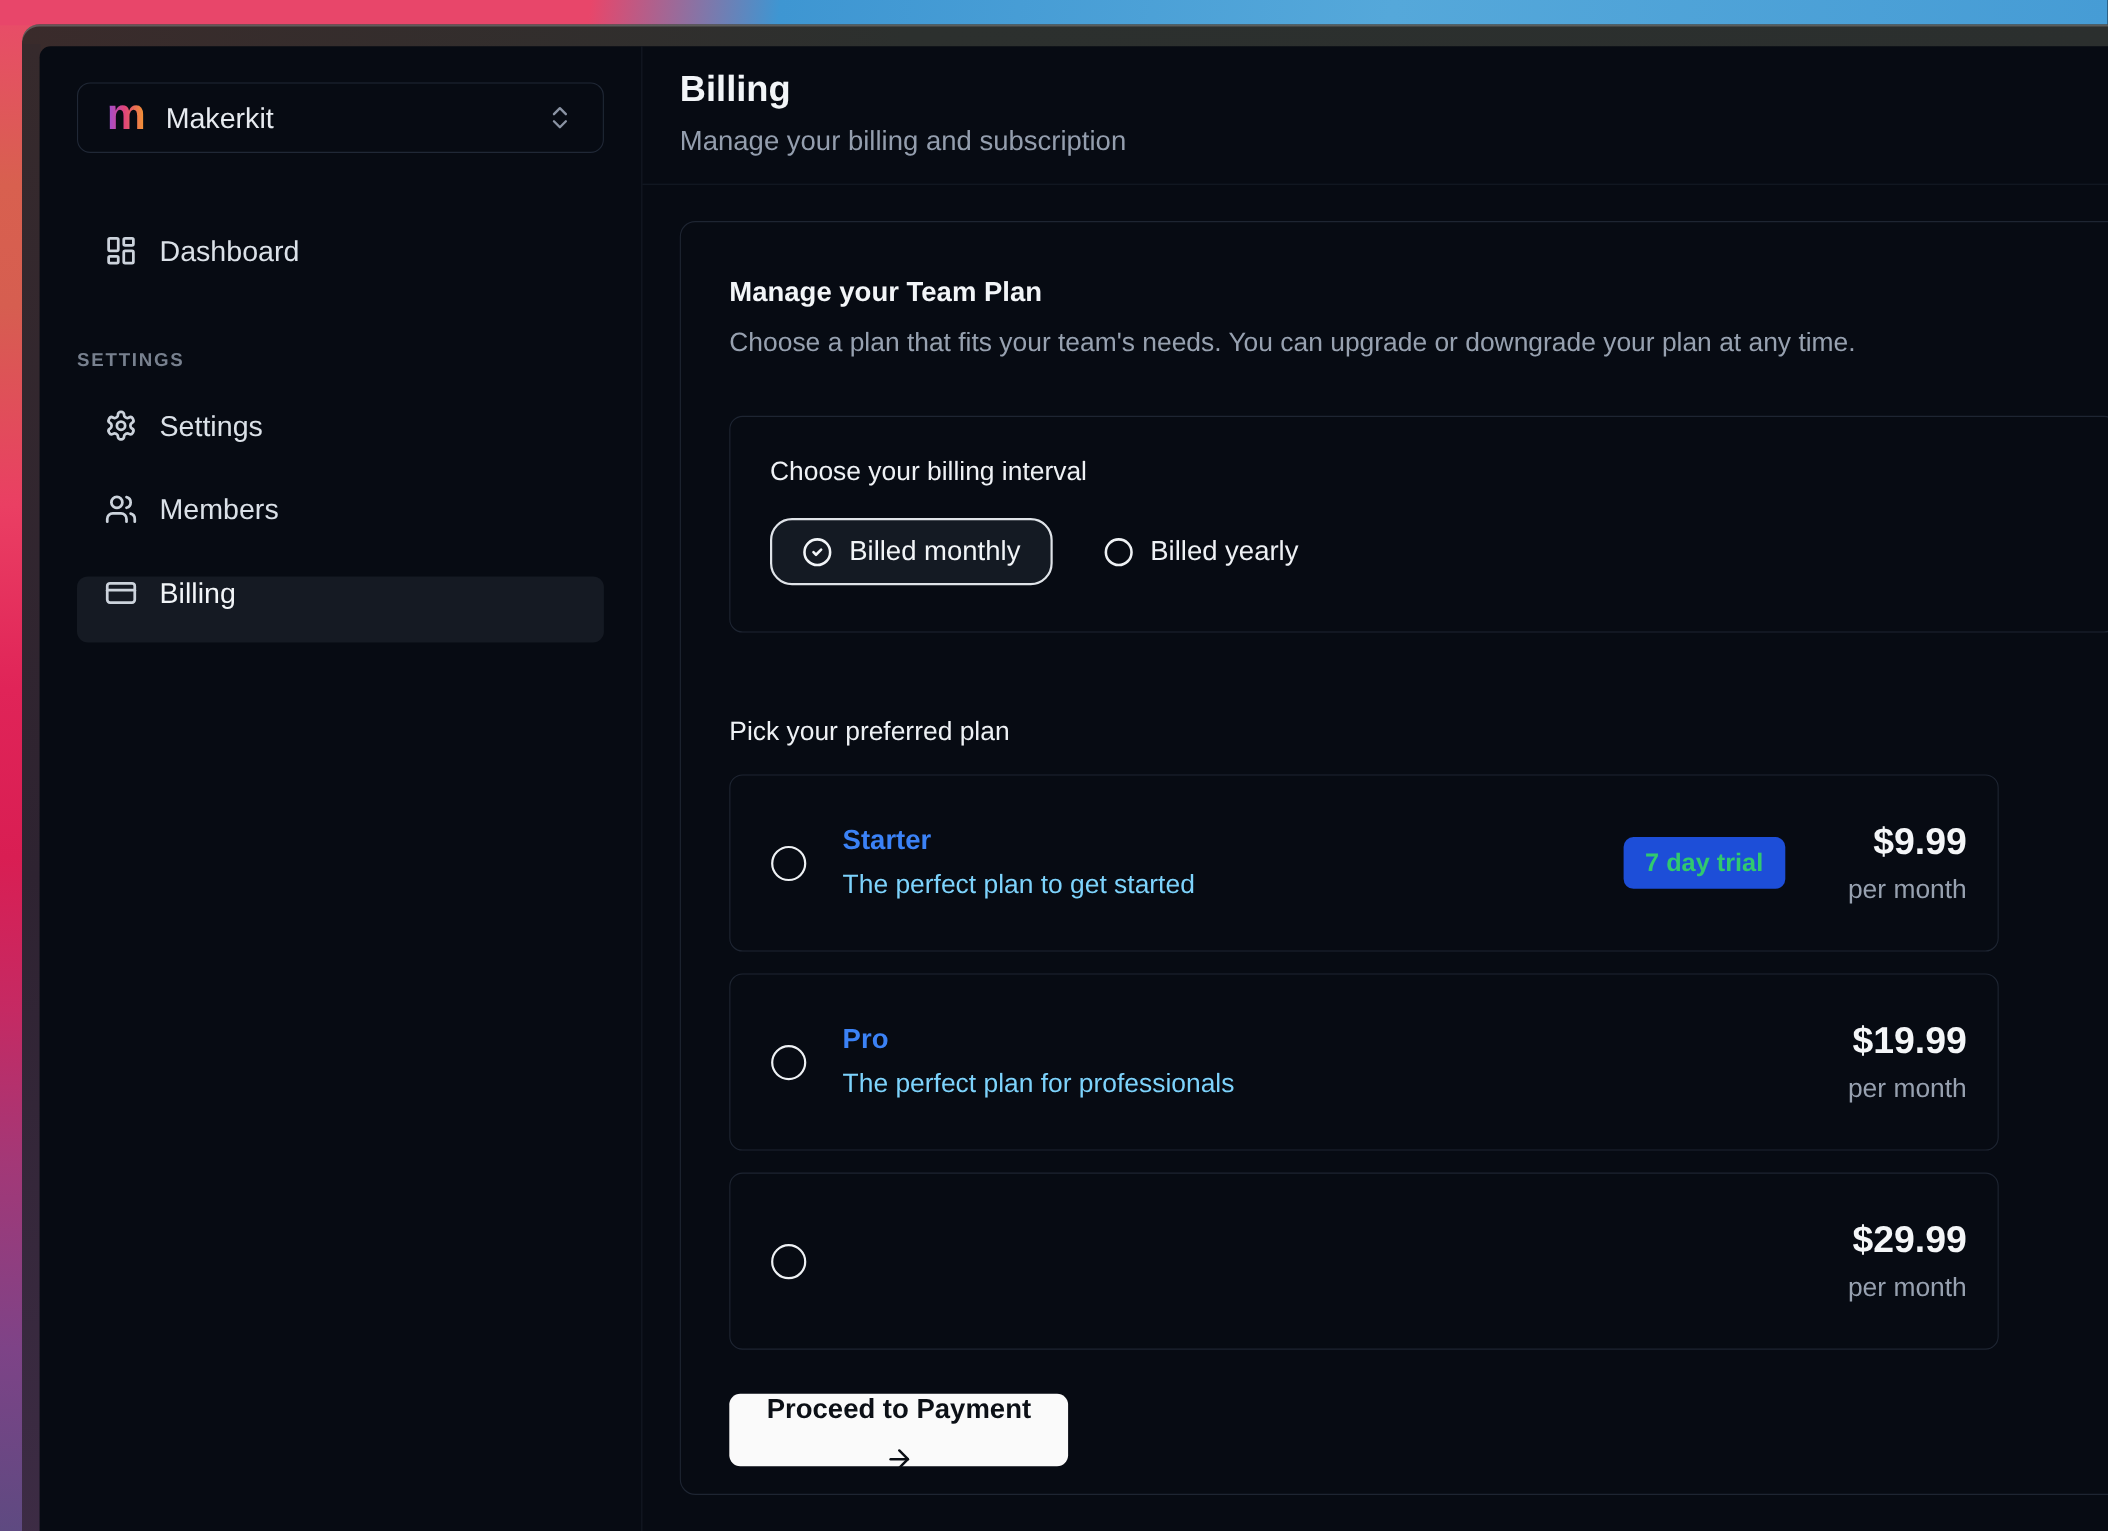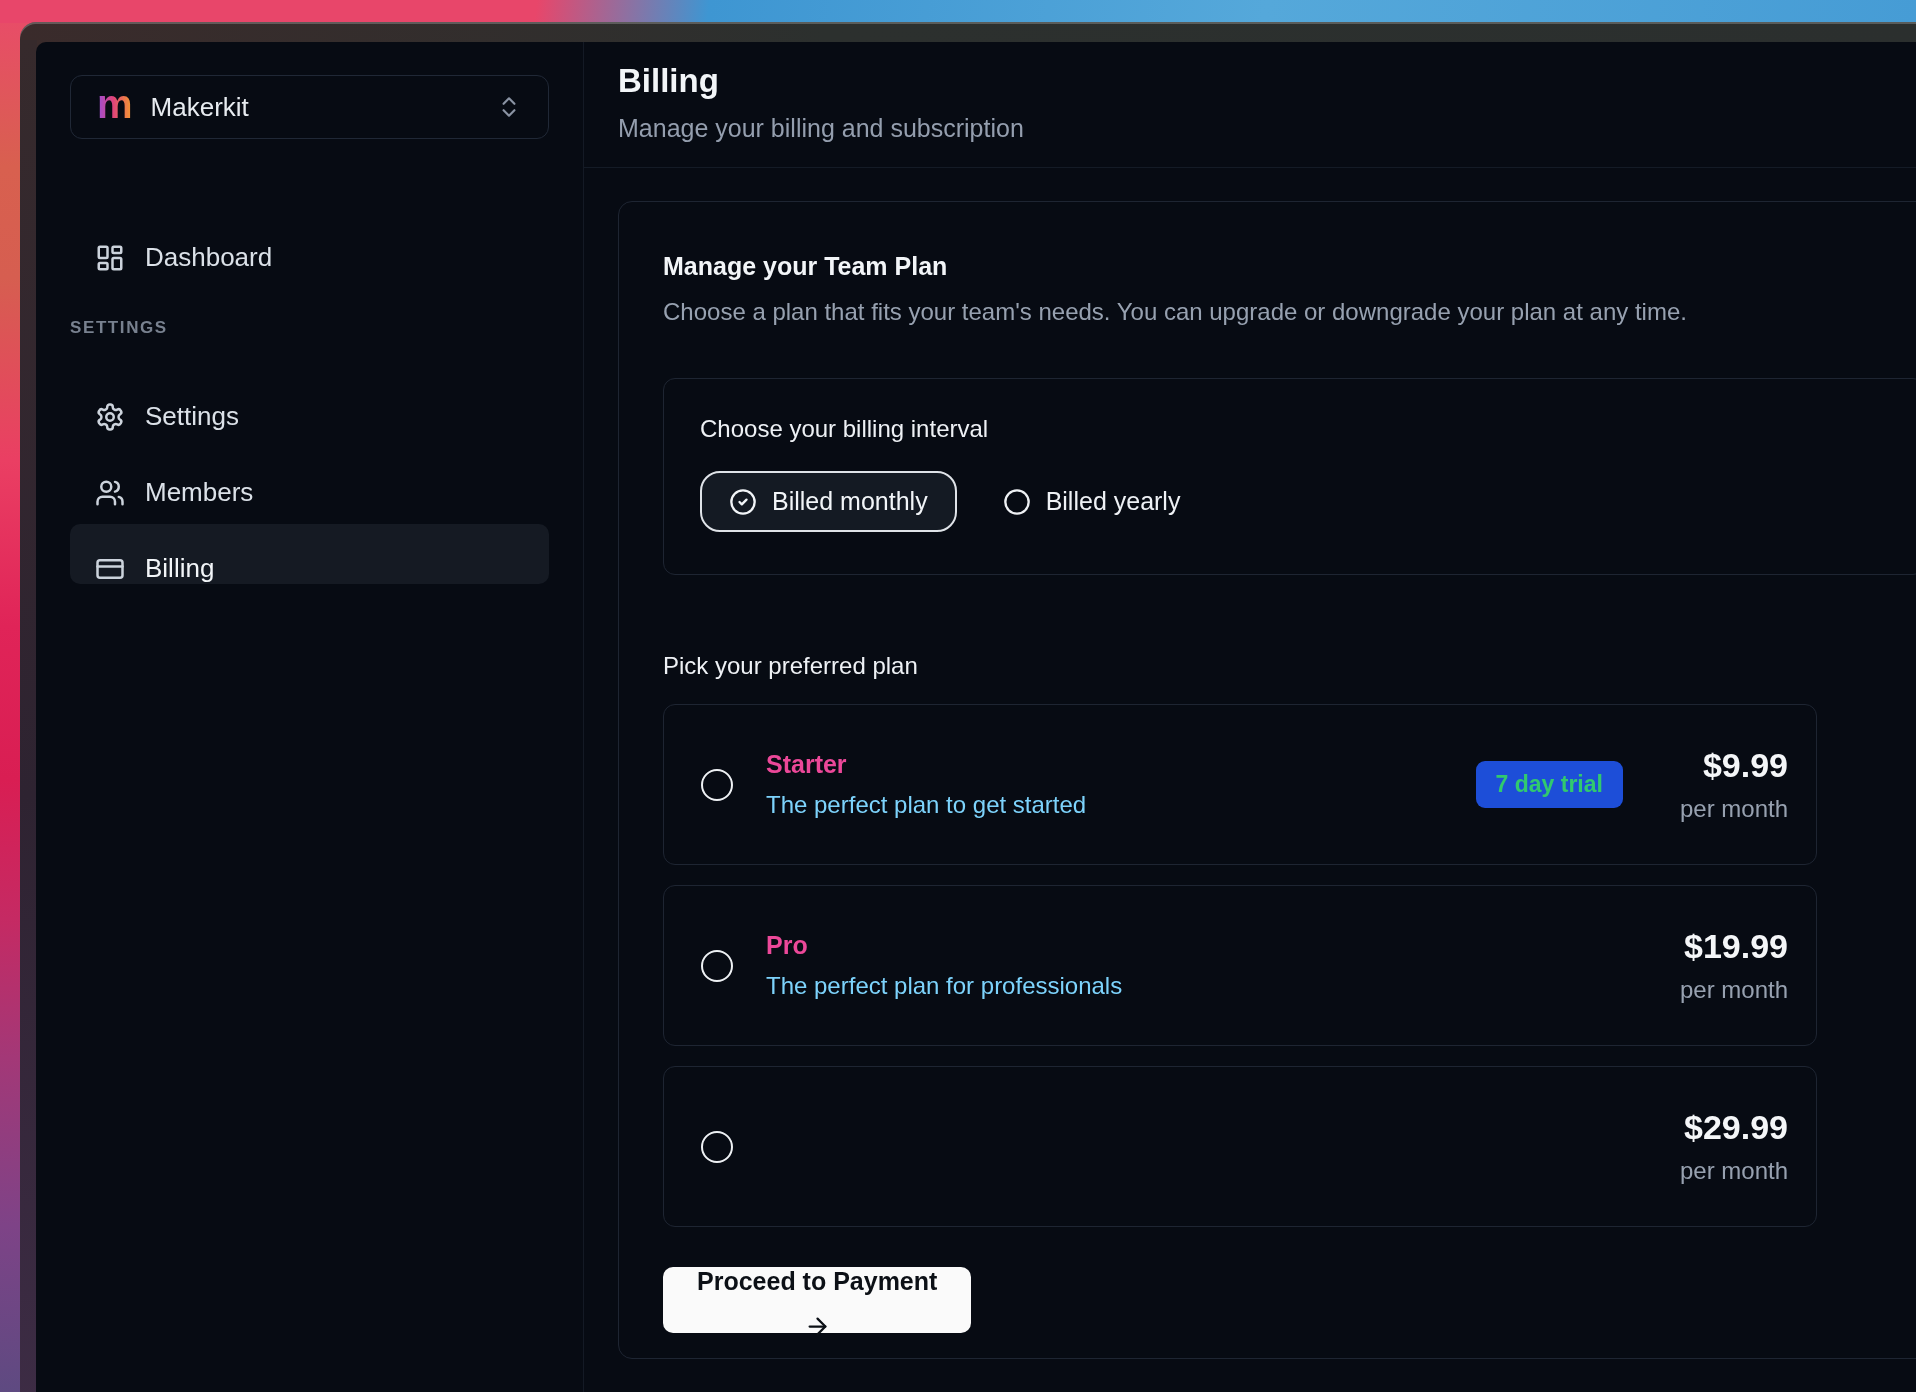--- a/index.html
+++ b/index.html
@@ -30,21 +30,21 @@
   .ws-selector { height:64px; border:1px solid #202836; border-radius:12px;
     display:flex; align-items:center; padding:0 26px; gap:18px; cursor:pointer;
     margin-bottom:74px; }
   .ws-logo { font-size:40px; font-weight:700; line-height:1;
     background:linear-gradient(90deg,#9a4fd8 0%,#e0447a 45%,#f59e2b 100%);
     -webkit-background-clip:text; background-clip:text; color:transparent;
     transform:translateY(-3px); }
   .ws-name { font-size:26px; color:#e7ebf0; font-weight:500; }
   .ws-chevron { margin-left:auto; color:#8a93a3; display:flex; }
 
-  .nav-row { height:60px; display:flex; align-items:flex-end; gap:20px;
+  .nav-row { height:60px; display:flex; align-items:flex-start; gap:20px;
     padding:0 25px; border-radius:10px; cursor:pointer; margin-bottom:16px; }
   .nav-row .nicon { display:flex; color:#ccd3dc; }
   .nav-label { font-size:26px; color:#dbe1e8; }
   .nav-row.active { background:#151a23; }
   .nav-row.active .nav-label { color:#f2f5f8; font-weight:500; }
   .section-label { font-size:17px; font-weight:700; letter-spacing:1.6px;
     color:#78818f; margin:45px 0 34px 0; }
 
   
   .main { flex:1; padding:20px 0 0 34px; min-width:0; }
@@ -71,21 +71,21 @@
 
   .pick-label { margin-top:77px; font-size:24px; font-weight:500; color:#eef1f5; }
 
   .plan-row { margin-top:24px; width:1154px; height:161px; border:1px solid #1e2532;
     border-radius:12px; display:flex; align-items:center; padding:0 28px 0 37px;
     cursor:pointer; }
   .plan-row + .plan-row { margin-top:20px; }
   .radio { width:32px; height:32px; border:2.5px solid #eef1f4; border-radius:50%;
     flex:0 0 32px; }
   .plan-texts { margin-left:33px; }
-  .plan-name { font-size:25px; font-weight:700; color:#ec4899; }
+  .plan-name { font-size:25px; font-weight:700; color:#3b82f6; }
   .plan-desc { font-size:24px; color:#7dd3fc; margin-top:12px; }
   .plan-right { margin-left:auto; display:flex; align-items:center; gap:44px; }
   .trial-badge { background:#1d4ed8; color:#31c96f; font-size:23px; font-weight:700;
     padding:10px 20px; border-radius:9px; }
   .price-block { text-align:right; }
   .price { font-size:34px; font-weight:700; color:#f4f6f8;margin-left:36px; }
   .period { font-size:24px; color:#97a1b0; margin-top:10px; }
 
   .proceed-btn { margin-top:40px; display:inline-flex; align-items:center; gap:17px;
     background:#fafafa; color:#0c1016; border:none; border-radius:10px;

